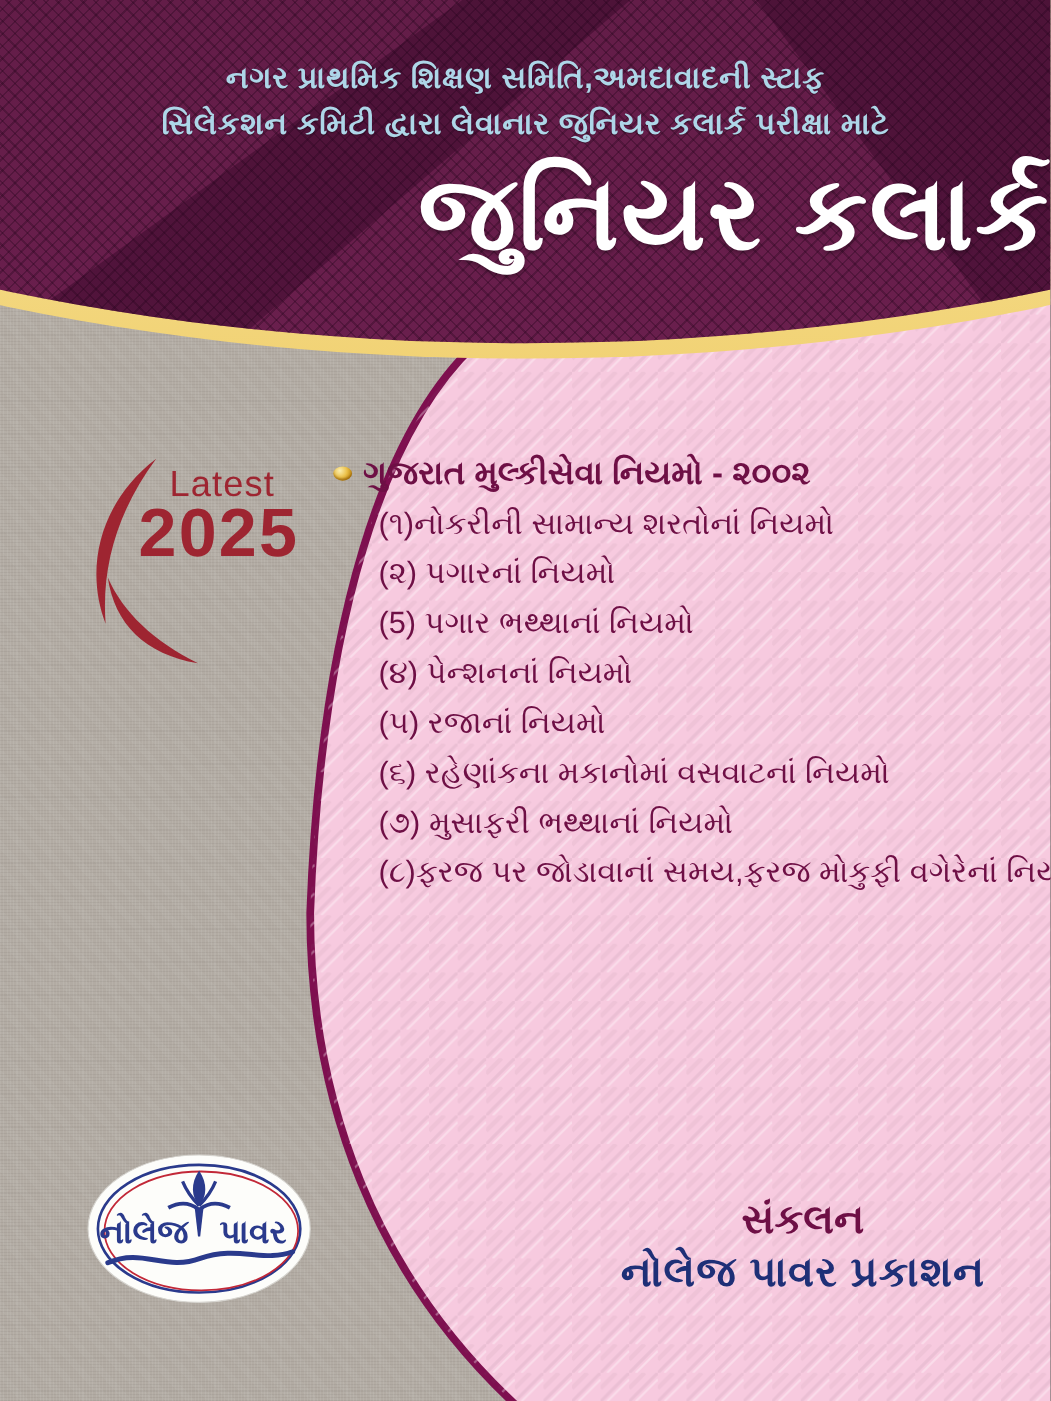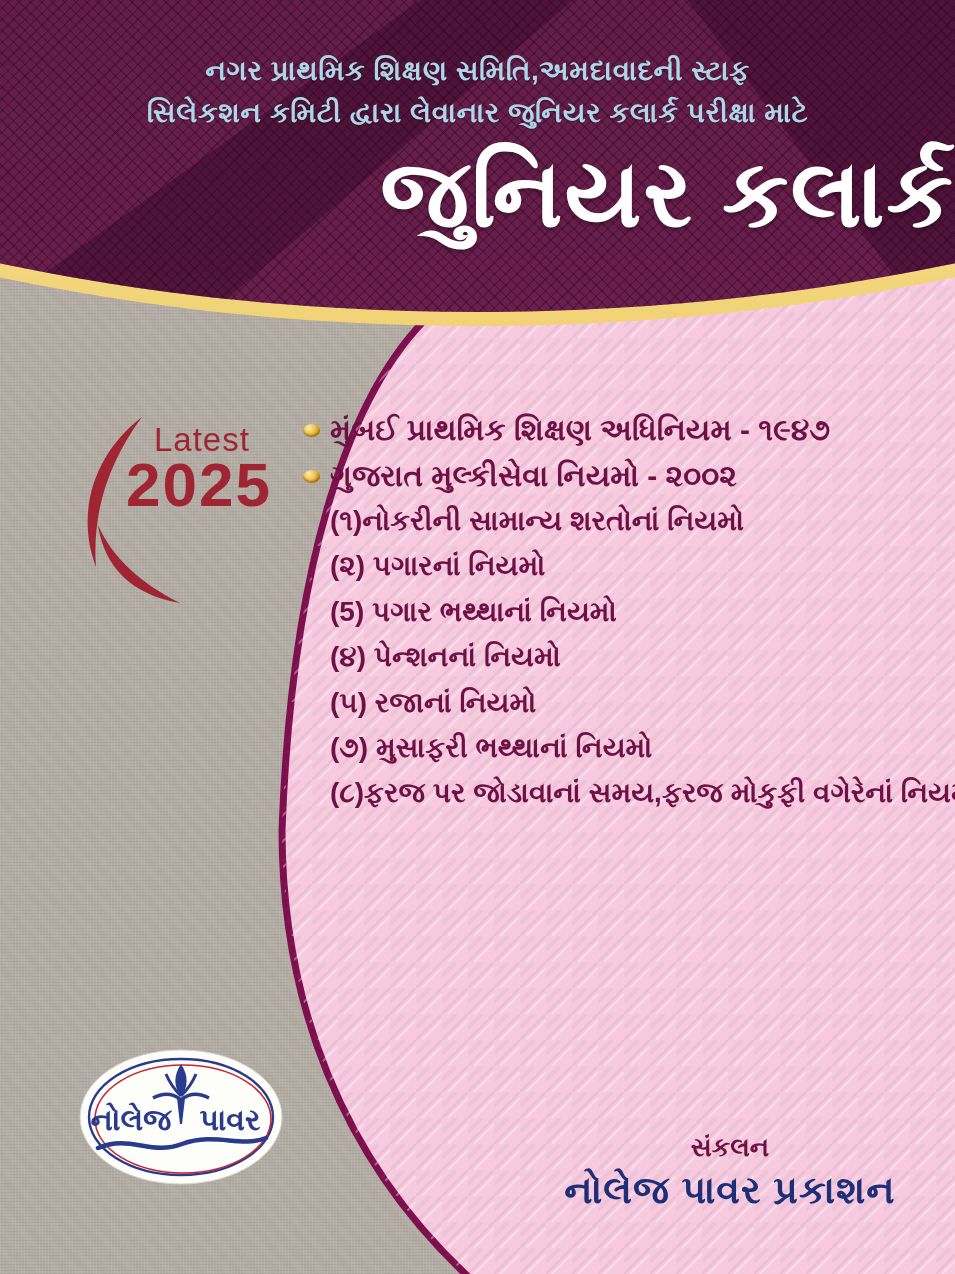--- a/index.html
+++ b/index.html
@@ -57,24 +57,24 @@
   .badge .year{position:absolute;left:56px;top:34px;font-size:62px;color:#9e2531;font-weight:bold;letter-spacing:2px;}
   
   .contents{position:absolute;left:303px;top:408px;width:645px;}
   .row{display:flex;align-items:center;height:45.4px;white-space:nowrap;}
   .bead{
     width:17px;height:13px;border-radius:50%;flex:0 0 auto;margin-right:10px;
     background:radial-gradient(circle at 35% 30%, #fbeeb0 0%, #ecc14a 45%, #c58f16 75%, #8d5e08 100%);
     box-shadow:inset 0 -2px 2px rgba(120,70,0,.5);
   }
   .act-text{font-size:30px;font-weight:bold;color:#6e0f45;}
-  .rule-text{font-size:28px;font-weight:bold;color:#6e0f45;margin-left:27px;}
+  .rule-text{font-size:28px;font-weight:normal;color:#6e0f45;margin-left:41px;}
   
   .publisher{position:absolute;left:520px;top:1088px;width:420px;text-align:center;}
-  .pub-role{font-size:26px;font-weight:bold;color:#6e0f45;margin-bottom:6px;margin-top:44px;}
+  .pub-role{font-size:37px;font-weight:bold;color:#6e0f45;margin-bottom:6px;}
   .pub-name{font-size:38px;font-weight:bold;color:#1e2f77;letter-spacing:1px;}
   
   .logo{position:absolute;left:78px;top:1046px;}
 </style>
 </head>
 <body>
 
 <div class="canvas">
 
   <div class="bg"></div>
@@ -107,40 +107,39 @@
       <path d="M 68 0 C 18 38 2 98 22 150 C 18 96 34 46 68 0 Z" fill="#9e2531"></path>
       <path d="M 24 108 C 30 150 58 178 106 186 C 66 166 38 140 24 108 Z" fill="#9e2531"></path>
     </svg>
     <div class="latest">Latest</div>
     <div class="year">2025</div>
   </div>
 
   <div class="contents">
     <div class="row">
       <span class="bead"></span>
-      <span class="act-text">મુંબઈ પ્રાથમિક શિક્ષણ અધિનિયમ - ૧૯૪૭</span>
-    </div>
-    <div class="row">
-      <span class="bead"></span>
       <span class="act-text">ગુજરાત મુલ્કીસેવા નિયમો - ૨૦૦૨</span>
     </div>
     <div class="row">
       <span class="rule-text">(૧)નોકરીની સામાન્ય શરતોનાં નિયમો</span>
     </div>
     <div class="row">
       <span class="rule-text">(૨) પગારનાં નિયમો</span>
     </div>
     <div class="row">
       <span class="rule-text">(5) પગાર ભથ્થાનાં નિયમો</span>
     </div>
     <div class="row">
       <span class="rule-text">(૪) પેન્શનનાં નિયમો</span>
     </div>
     <div class="row">
       <span class="rule-text">(૫) રજાનાં નિયમો</span>
+    </div>
+    <div class="row">
+      <span class="rule-text">(૬) રહેણાંકના મકાનોમાં વસવાટનાં નિયમો</span>
     </div>
     <div class="row">
       <span class="rule-text">(૭) મુસાફરી ભથ્થાનાં નિયમો</span>
     </div>
     <div class="row">
       <span class="rule-text">(૮)ફરજ પર જોડાવાનાં સમય,ફરજ મોકુફી વગેરેનાં નિયમો</span>
     </div>
   </div>
 
   <svg class="logo" width="206" height="142" viewBox="0 0 206 142">

